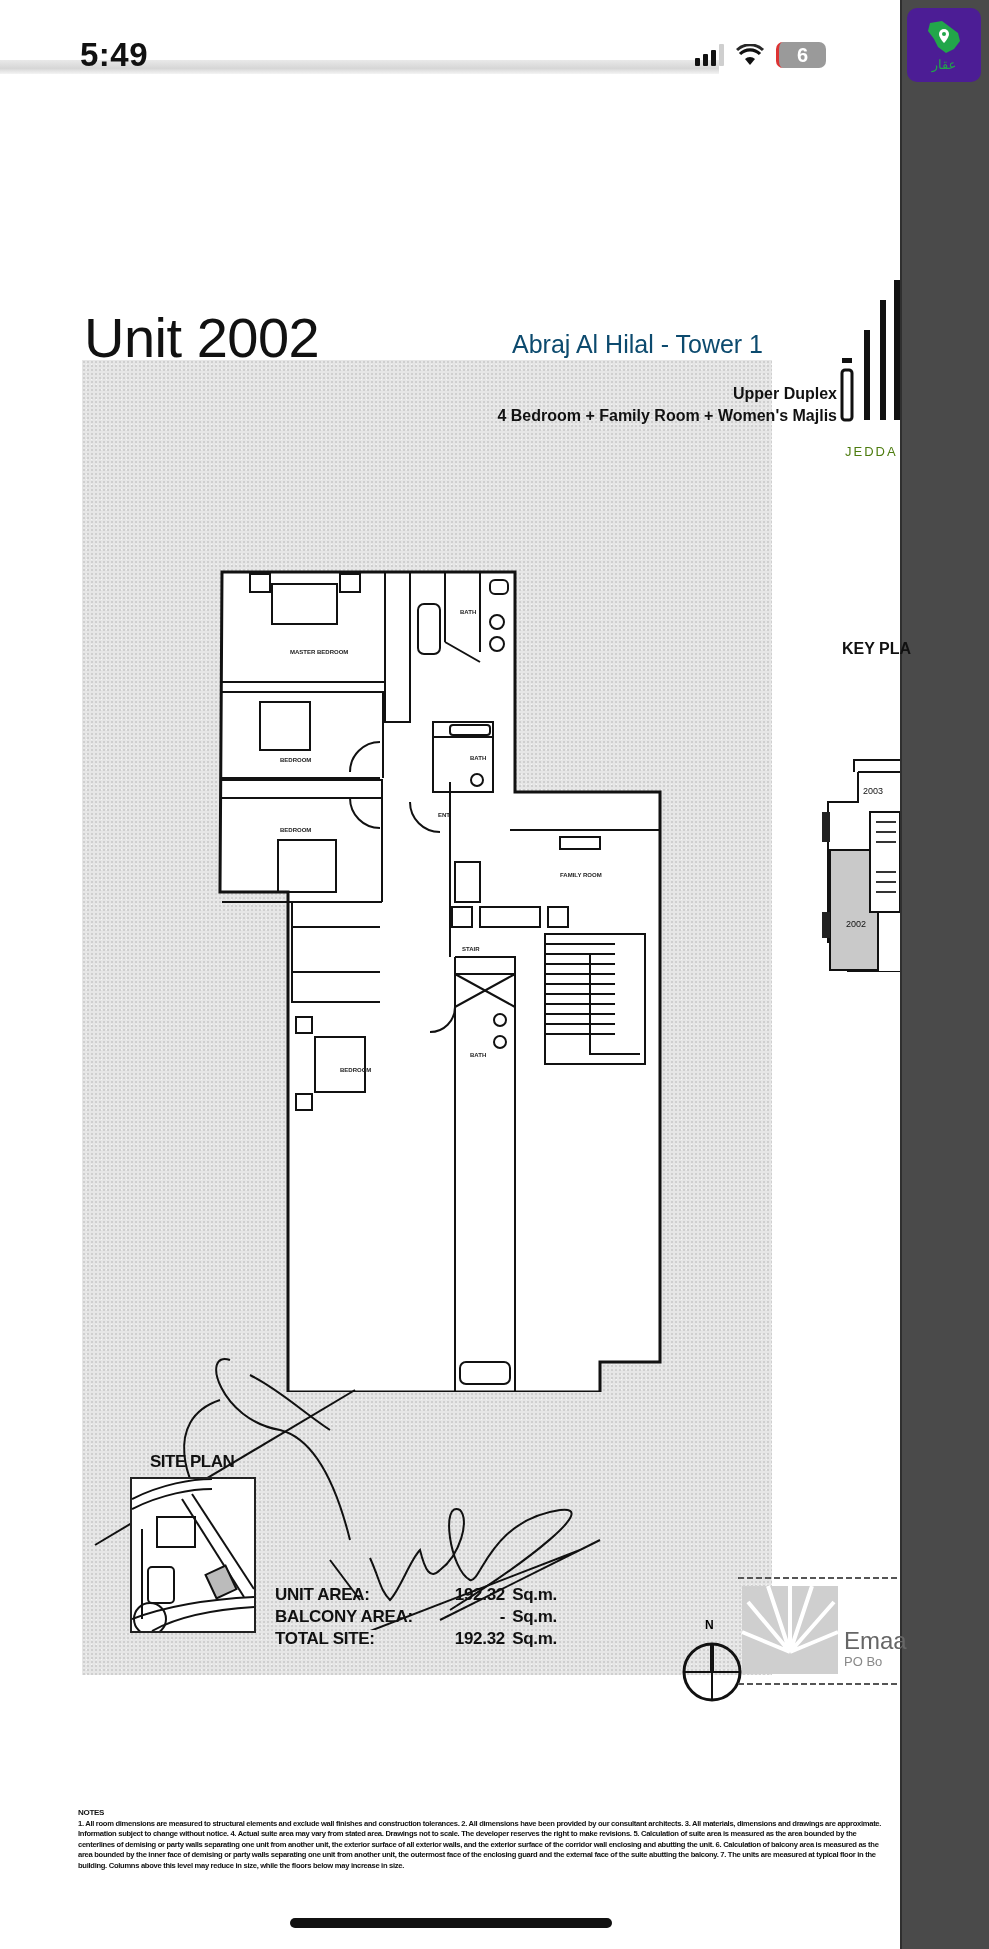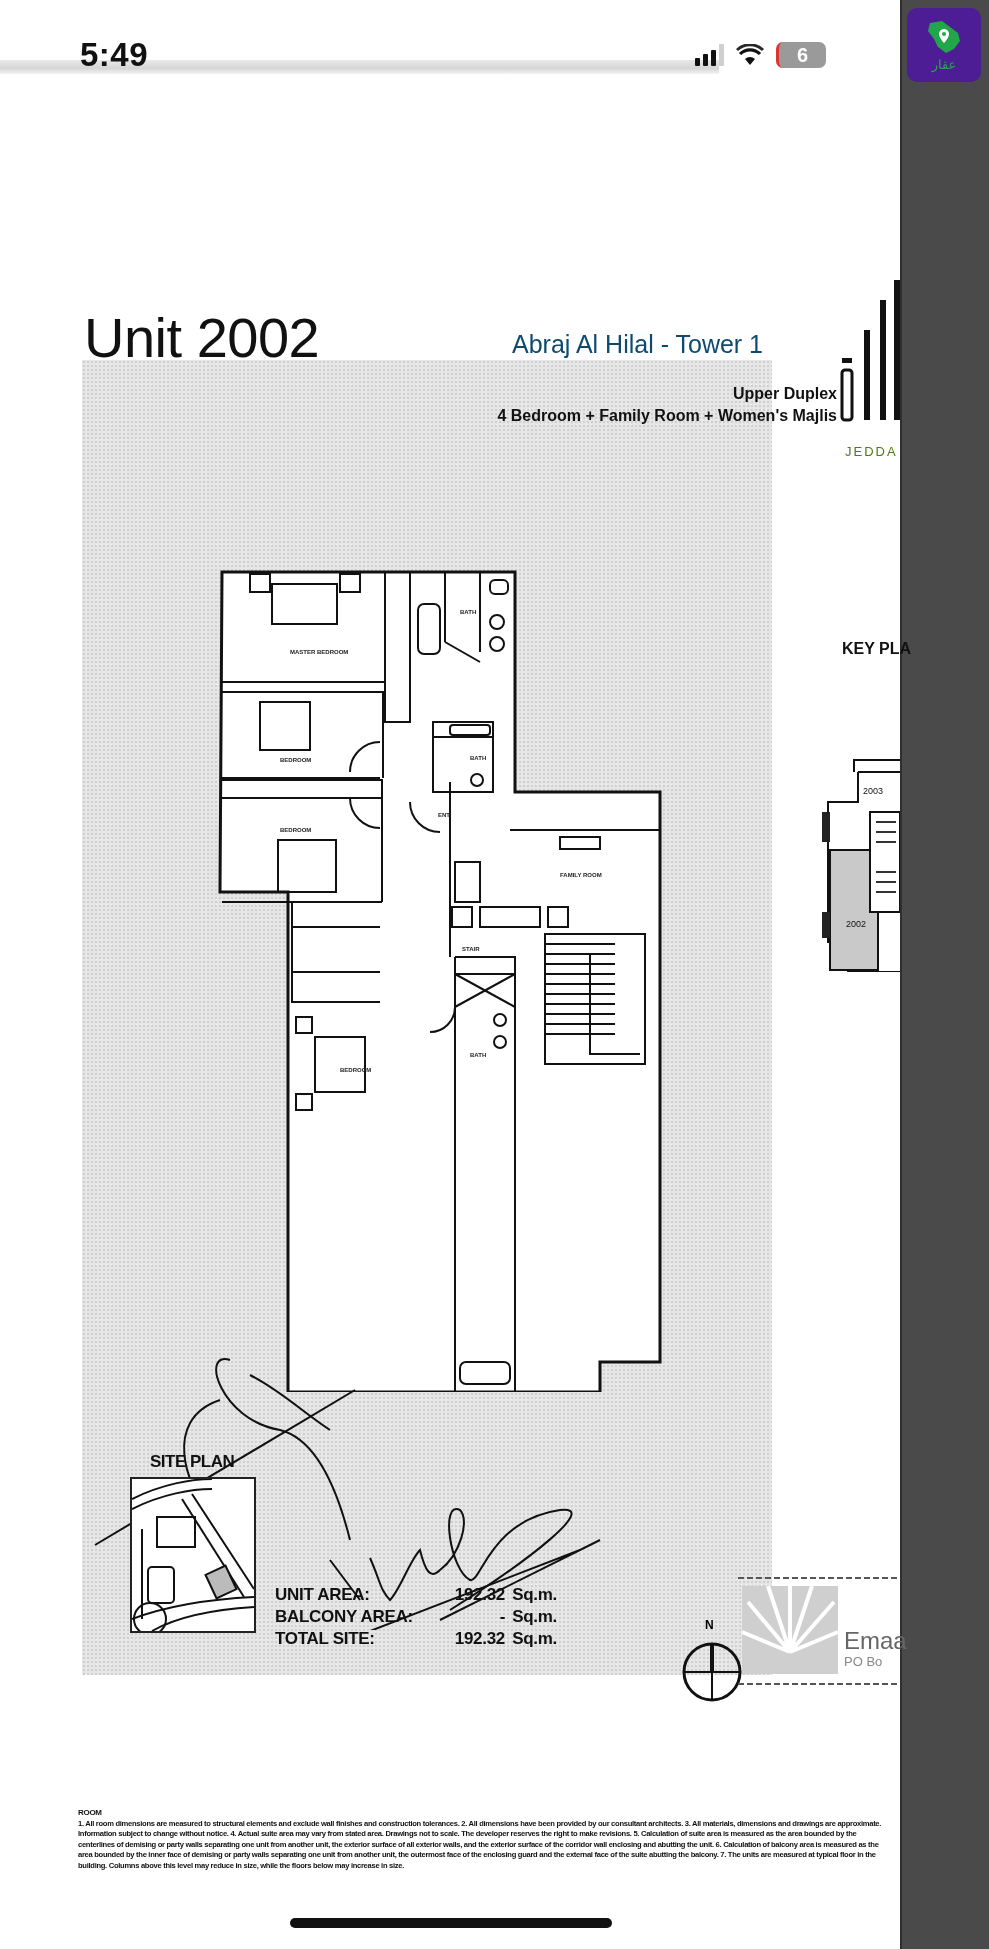--- a/index.html
+++ b/index.html
@@ -249,17 +249,17 @@
     <rect x="4" y="14" width="96" height="88" fill="#cfcfcf"></rect>
     <g stroke="#fff" stroke-width="4">
       <path d="M52 80 L10 30 M52 80 L30 14 M52 80 L52 14 M52 80 L74 14 M52 80 L96 30 M52 80 L4 60 M52 80 L100 60"></path>
     </g>
   </svg>
 </div>
 <div class="stamp-text1">Emaa</div>
 <div class="stamp-text2">PO Bo</div>
 
 <div class="notes">
-  <div class="notes-title">ROOM</div>
+  <div class="notes-title">NOTES</div>
   <div>1. All room dimensions are measured to structural elements and exclude wall finishes and construction tolerances. 2. All dimensions have been provided by our consultant architects. 3. All materials, dimensions and drawings are approximate. Information subject to change without notice. 4. Actual suite area may vary from stated area. Drawings not to scale. The developer reserves the right to make revisions. 5. Calculation of suite area is measured as the area bounded by the centerlines of demising or party walls separating one unit from another unit, the exterior surface of all exterior walls, and the exterior surface of the corridor wall enclosing and abutting the unit. 6. Calculation of balcony area is measured as the area bounded by the inner face of demising or party walls separating one unit from another unit, the outermost face of the enclosing guard and the external face of the suite abutting the balcony. 7. The units are measured at typical floor in the building. Columns above this level may reduce in size, while the floors below may increase in size.</div>
 </div>
 
 <div class="home-indicator"></div>
 
 </body></html>

